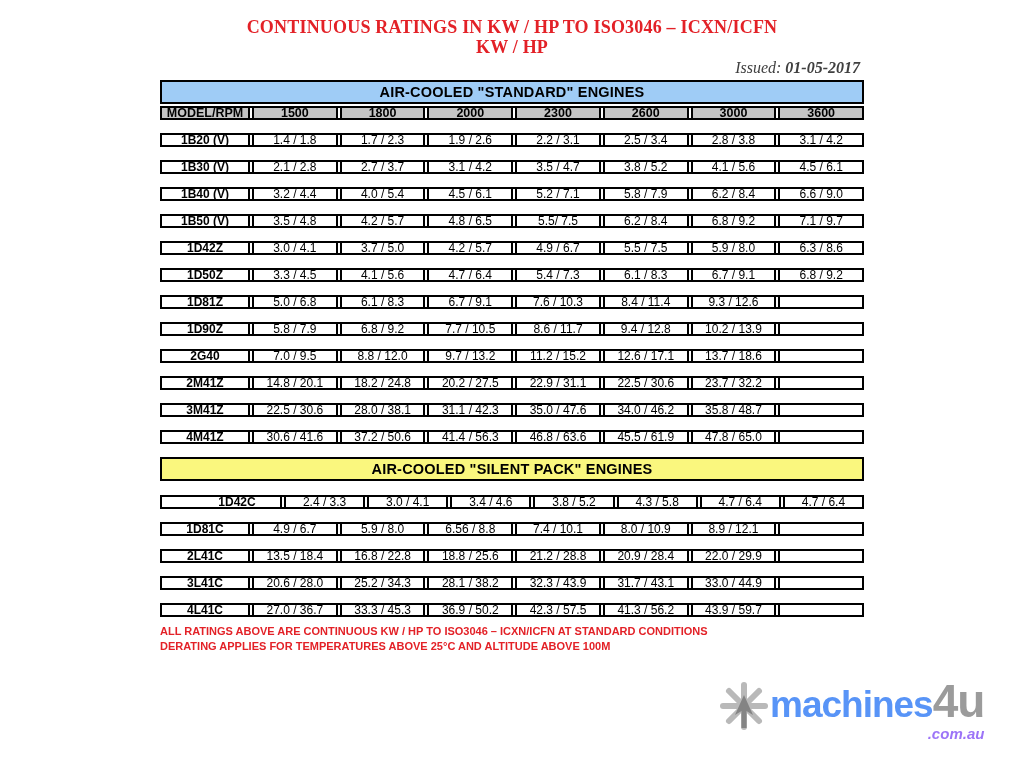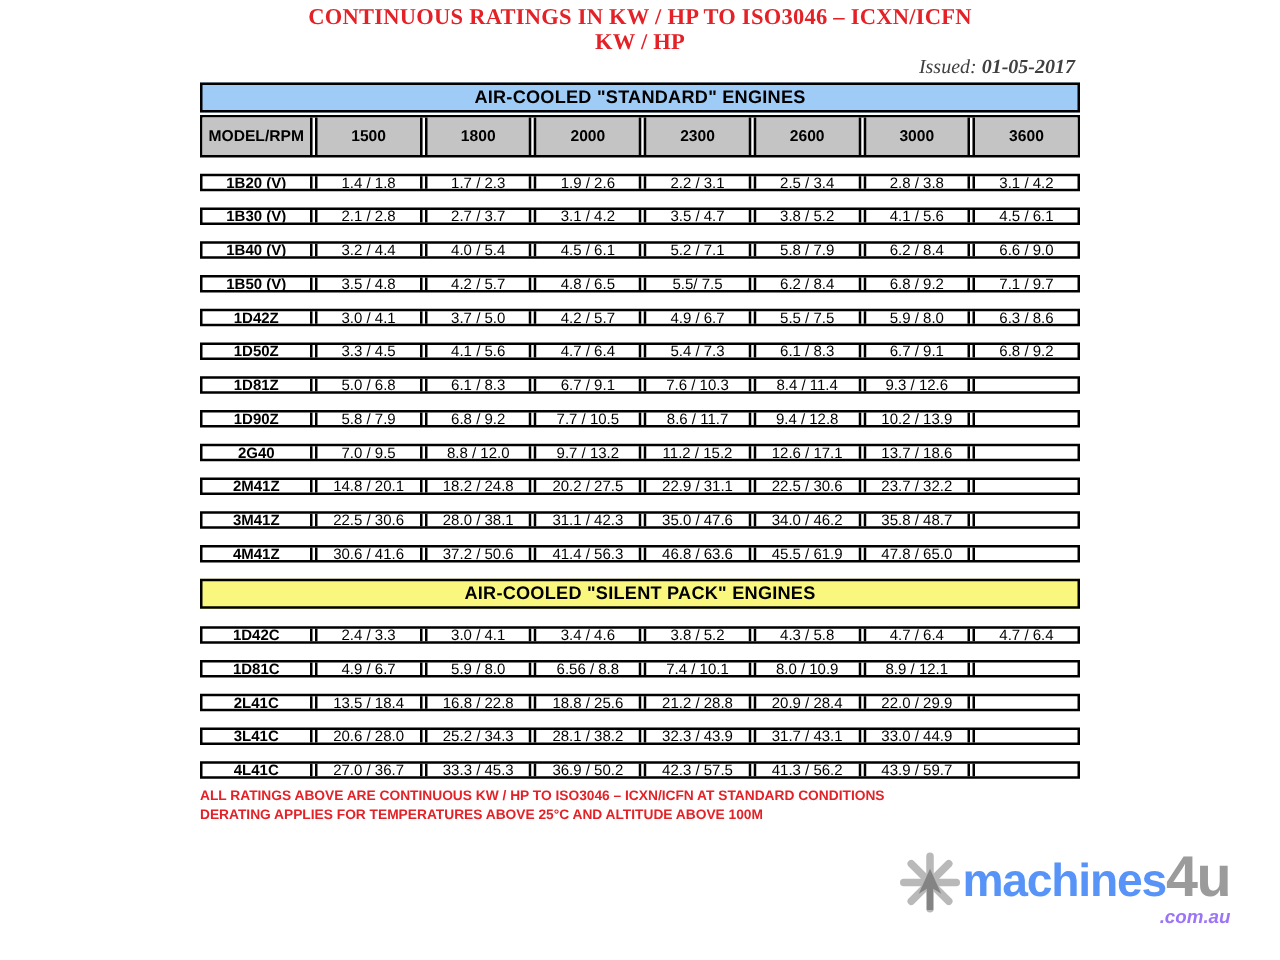--- a/index.html
+++ b/index.html
@@ -8,48 +8,48 @@
     --border:#000;
   }
   *{margin:0;padding:0;box-sizing:border-box;}
   body{background:#ffffff;font-family:"Liberation Sans",sans-serif;}
   .page{position:relative;width:1024px;height:768px;background:#ffffff;overflow:hidden;margin:0 auto;}
   .doc-title{
     text-align:center;color:var(--red);
     font-family:"Liberation Serif",serif;font-weight:bold;
     font-size:18px;line-height:20px;letter-spacing:.2px;
   }
-  .doc-title.first{padding-top:3px;}
+  .doc-title.first{padding-top:17px;}
   .content{width:704px;margin:0 auto;position:relative;}
   .issued{
     text-align:right;font-family:"Liberation Serif",serif;
     font-style:italic;font-size:16px;line-height:21px;padding-right:4px;color:#404040;
   }
   .issued .val{font-weight:bold;margin-left:4px;}
   .bar{
     border:2px solid var(--border);height:24px;margin-top:2px;
     display:flex;align-items:center;justify-content:center;
     font-weight:bold;font-size:14.5px;letter-spacing:.2px;color:#000;
   }
   .bar.silent{margin-top:13px;}
   .row{
     display:flex;column-gap:2px;border:2px solid var(--border);
     height:14px;background:#fff;
   }
-  .header-row{margin-top:2px;height:34px;}
+  .header-row{margin-top:2px;height:14px;}
   .header-row .cell{background:var(--gray);font-weight:bold;font-size:12.5px;}
   .cell{
     flex:1;display:flex;align-items:center;justify-content:center;
     font-size:12px;color:#000;overflow:hidden;white-space:nowrap;
   }
   .cell:not(:first-child){border-left:2px solid var(--border);}
   .cell:not(:last-child){border-right:2px solid var(--border);}
   .cell.model{flex:0 0 88px;font-weight:bold;}
   .rows .row{margin-top:13px;}
-  .rows[data-rows="1"] .row:first-child{margin-top:14px;}
+  .rows[data-rows="1"] .row:first-child{margin-top:14px;padding-left:32px;}
   .footnote{
     text-align:left;color:var(--red);font-weight:bold;
     font-size:11px;line-height:15px;position:relative;z-index:2;
   }
   .footnote.first{margin-top:7px;}
   .watermark{
     position:absolute;top:678px;left:718px;z-index:1;opacity:.85;
     display:flex;align-items:flex-start;pointer-events:none;
   }
   .wm-icon{margin-top:2px;}

